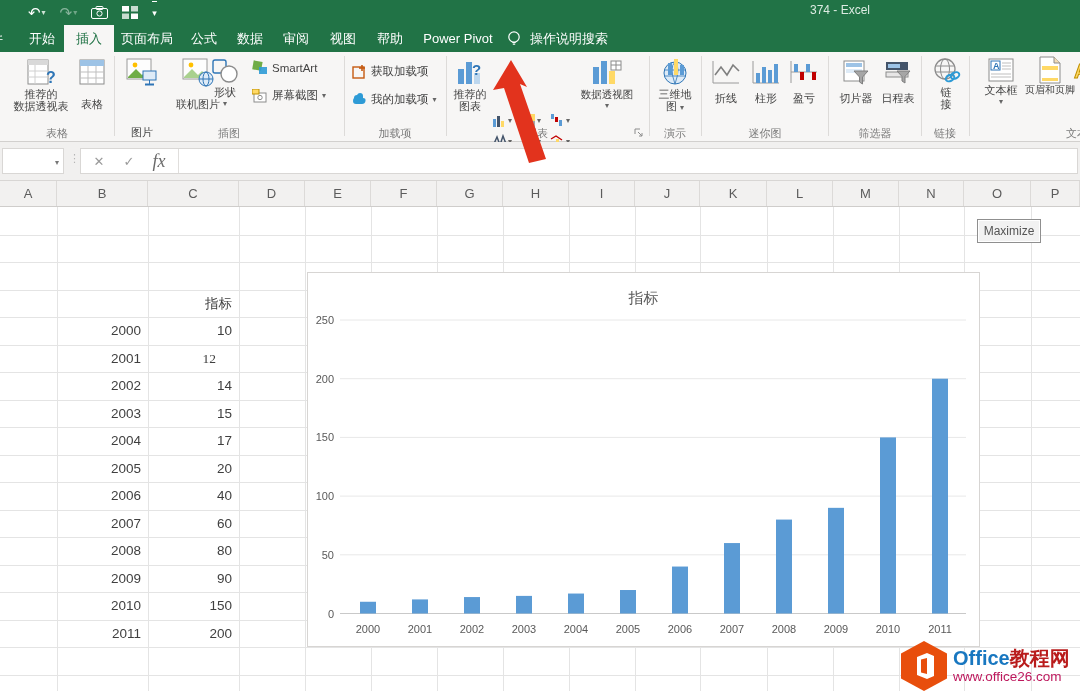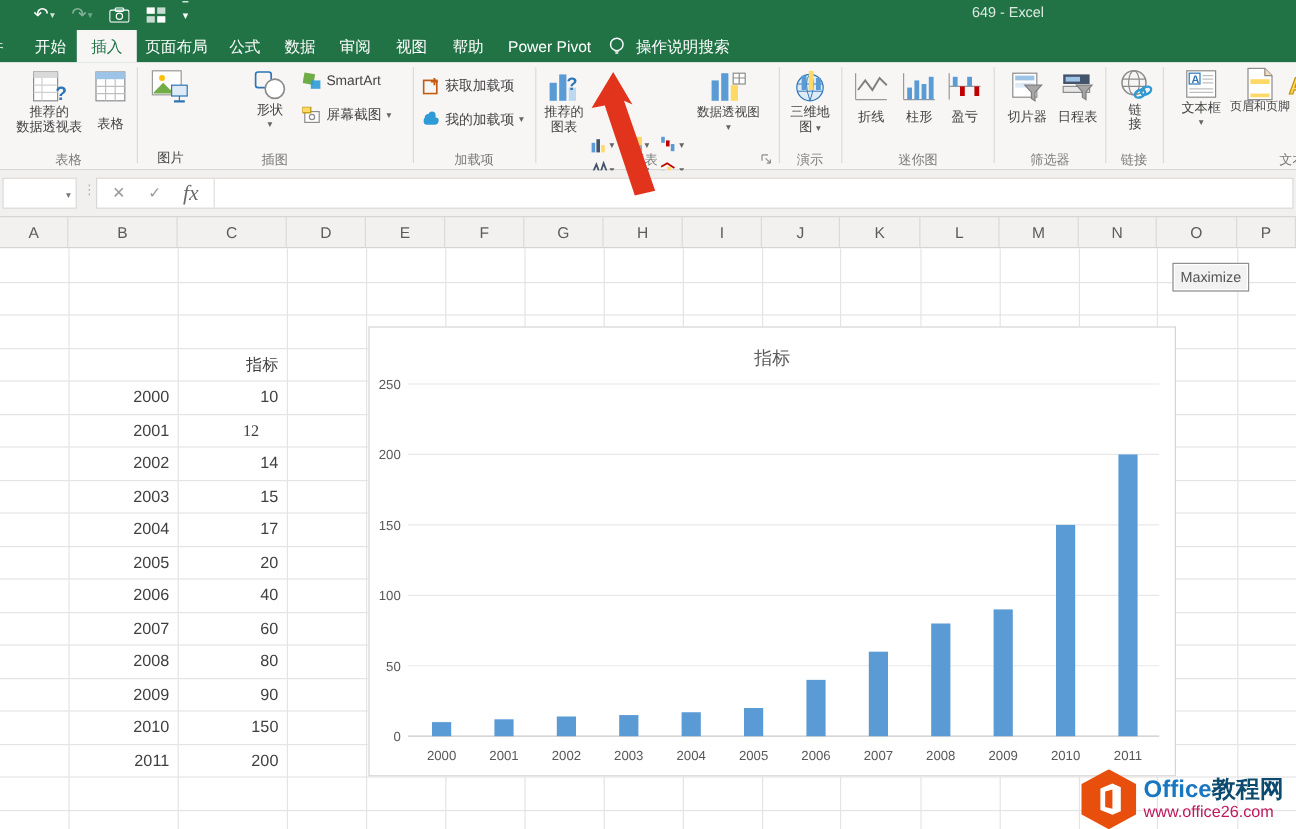--- a/index.html
+++ b/index.html
@@ -48,21 +48,21 @@
   
   #chart { position:absolute; left:307px; top:272px; width:673px; height:375px; background:#fff; border:1px solid #d7d5d3; }
   
   #maximize-btn { position:absolute; left:977px; top:219px; width:64px; height:24px; background:#f2f2f2; border:1px solid #8f8f8f; box-shadow:inset 0 0 0 1px #fff; color:#555; font-size:12px; text-align:center; line-height:22px; }
   #red-arrow { position:absolute; left:490px; top:58px; width:60px; height:108px; z-index:20; }
   #watermark { position:absolute; left:901px; top:641px; width:179px; height:50px; display:flex; align-items:center; z-index:15; }
   #wm-hex { width:46px; height:50px; background:#e84e0c; clip-path:polygon(50% 0,100% 25%,100% 75%,50% 100%,0 75%,0 25%); display:flex; align-items:center; justify-content:center; }
   #wm-text { margin-left:6px; line-height:1; }
   #wm-line1 { font-size:20px; font-weight:bold; letter-spacing:0; white-space:nowrap; }
   #wm-line2 { font-size:13.5px; font-weight:normal; color:#be185d; margin-top:2px; white-space:nowrap; }
-  .wm-blue { color:#1877c0; } .wm-orange { color:#0c4a6e; }
+  .wm-blue { color:#1877c0; } .wm-orange { color:#b91c1c; }
   svg { display:block; }
   .iconwrap { display:flex; align-items:center; justify-content:center; }
 </style>
 </head>
 <body>
 
 <div id="app">
 
   <div id="titlebar">
     <div class="qat">
@@ -84,21 +84,21 @@
       <span class="qat-icon">
         <svg width="16" height="13" viewBox="0 0 16 13">
             <rect x="0" y="0" width="7" height="5.5" fill="#fff"></rect>
             <rect x="9" y="0" width="7" height="5.5" fill="#fff" opacity=".75"></rect>
             <rect x="0" y="7.5" width="7" height="5.5" fill="#fff" opacity=".75"></rect>
             <rect x="9" y="7.5" width="7" height="5.5" fill="#fff"></rect>
           </svg>
       </span>
       <span class="qat-icon" style="border-top:1px solid #fff; font-size:9px; padding-top:1px;">▾</span>
     </div>
-    <div id="win-title">649  -  Excel</div>
+    <div id="win-title">374  -  Excel</div>
   </div>
 
   <div id="tabrow">
     <div class="tab clip" style="left:-28px; width:36px;"><span>文件</span></div>
     <div id="tabs-host">
         <div class="tab" style="left: 20px; width: 44px;">开始</div>
         <div class="tab active" style="left: 64px; width: 50px;">插入</div>
         <div class="tab" style="left: 114px; width: 66px;">页面布局</div>
         <div class="tab" style="left: 180px; width: 48px;">公式</div>
         <div class="tab" style="left: 228px; width: 44px;">数据</div>
@@ -168,20 +168,33 @@
         <svg width="34" height="32" viewBox="0 0 34 32">
             <rect x="2" y="2" width="24" height="20" fill="#fdfdfd" stroke="#9a9a9a"></rect>
             <circle cx="10" cy="8" r="2.4" fill="#ffc000"></circle>
             <path d="M3 20 L11 12 L17 18 L21 14 L25 18 L25 21 L3 21 Z" fill="#70ad47"></path>
             <rect x="18" y="14" width="13" height="9" fill="#deebf7" stroke="#2e75b6"></rect>
             <line x1="24.5" y1="23" x2="24.5" y2="27" stroke="#2e75b6"></line>
             <line x1="20" y1="27.5" x2="29" y2="27.5" stroke="#2e75b6" stroke-width="2"></line>
           </svg>
       </span>
       <span style="margin-top:8px">图片</span>
+    </div>
+    <div class="bigbtn" style="left:167px; top:4px; width:62px;">
+      <span class="iconwrap" style="height:34px;">
+        <svg width="34" height="32" viewBox="0 0 34 32">
+            <rect x="2" y="2" width="24" height="20" fill="#fdfdfd" stroke="#9a9a9a"></rect>
+            <circle cx="10" cy="8" r="2.4" fill="#ffc000"></circle>
+            <path d="M3 20 L11 12 L17 18 L21 14 L25 18 L25 21 L3 21 Z" fill="#a9d18e"></path>
+            <circle cx="25" cy="22" r="7" fill="#deebf7" stroke="#2e75b6"></circle>
+            <ellipse cx="25" cy="22" rx="3" ry="7" fill="none" stroke="#2e75b6"></ellipse>
+            <line x1="18" y1="22" x2="32" y2="22" stroke="#2e75b6"></line>
+          </svg>
+      </span>
+      <span style="margin-top:8px">联机图片</span>
     </div>
     <div class="bigbtn" style="left:205px; top:4px; width:40px;">
       <span class="iconwrap" style="height:30px;">
         <svg width="30" height="28" viewBox="0 0 30 28">
             <rect x="3" y="3" width="13" height="13" rx="2" fill="none" stroke="#2e75b6" stroke-width="1.4"></rect>
             <circle cx="19" cy="17" r="8" fill="#fff" stroke="#8c8c8c" stroke-width="1.4"></circle>
           </svg>
       </span>
       <span>形状</span>
       <span class="dd">▾</span>

